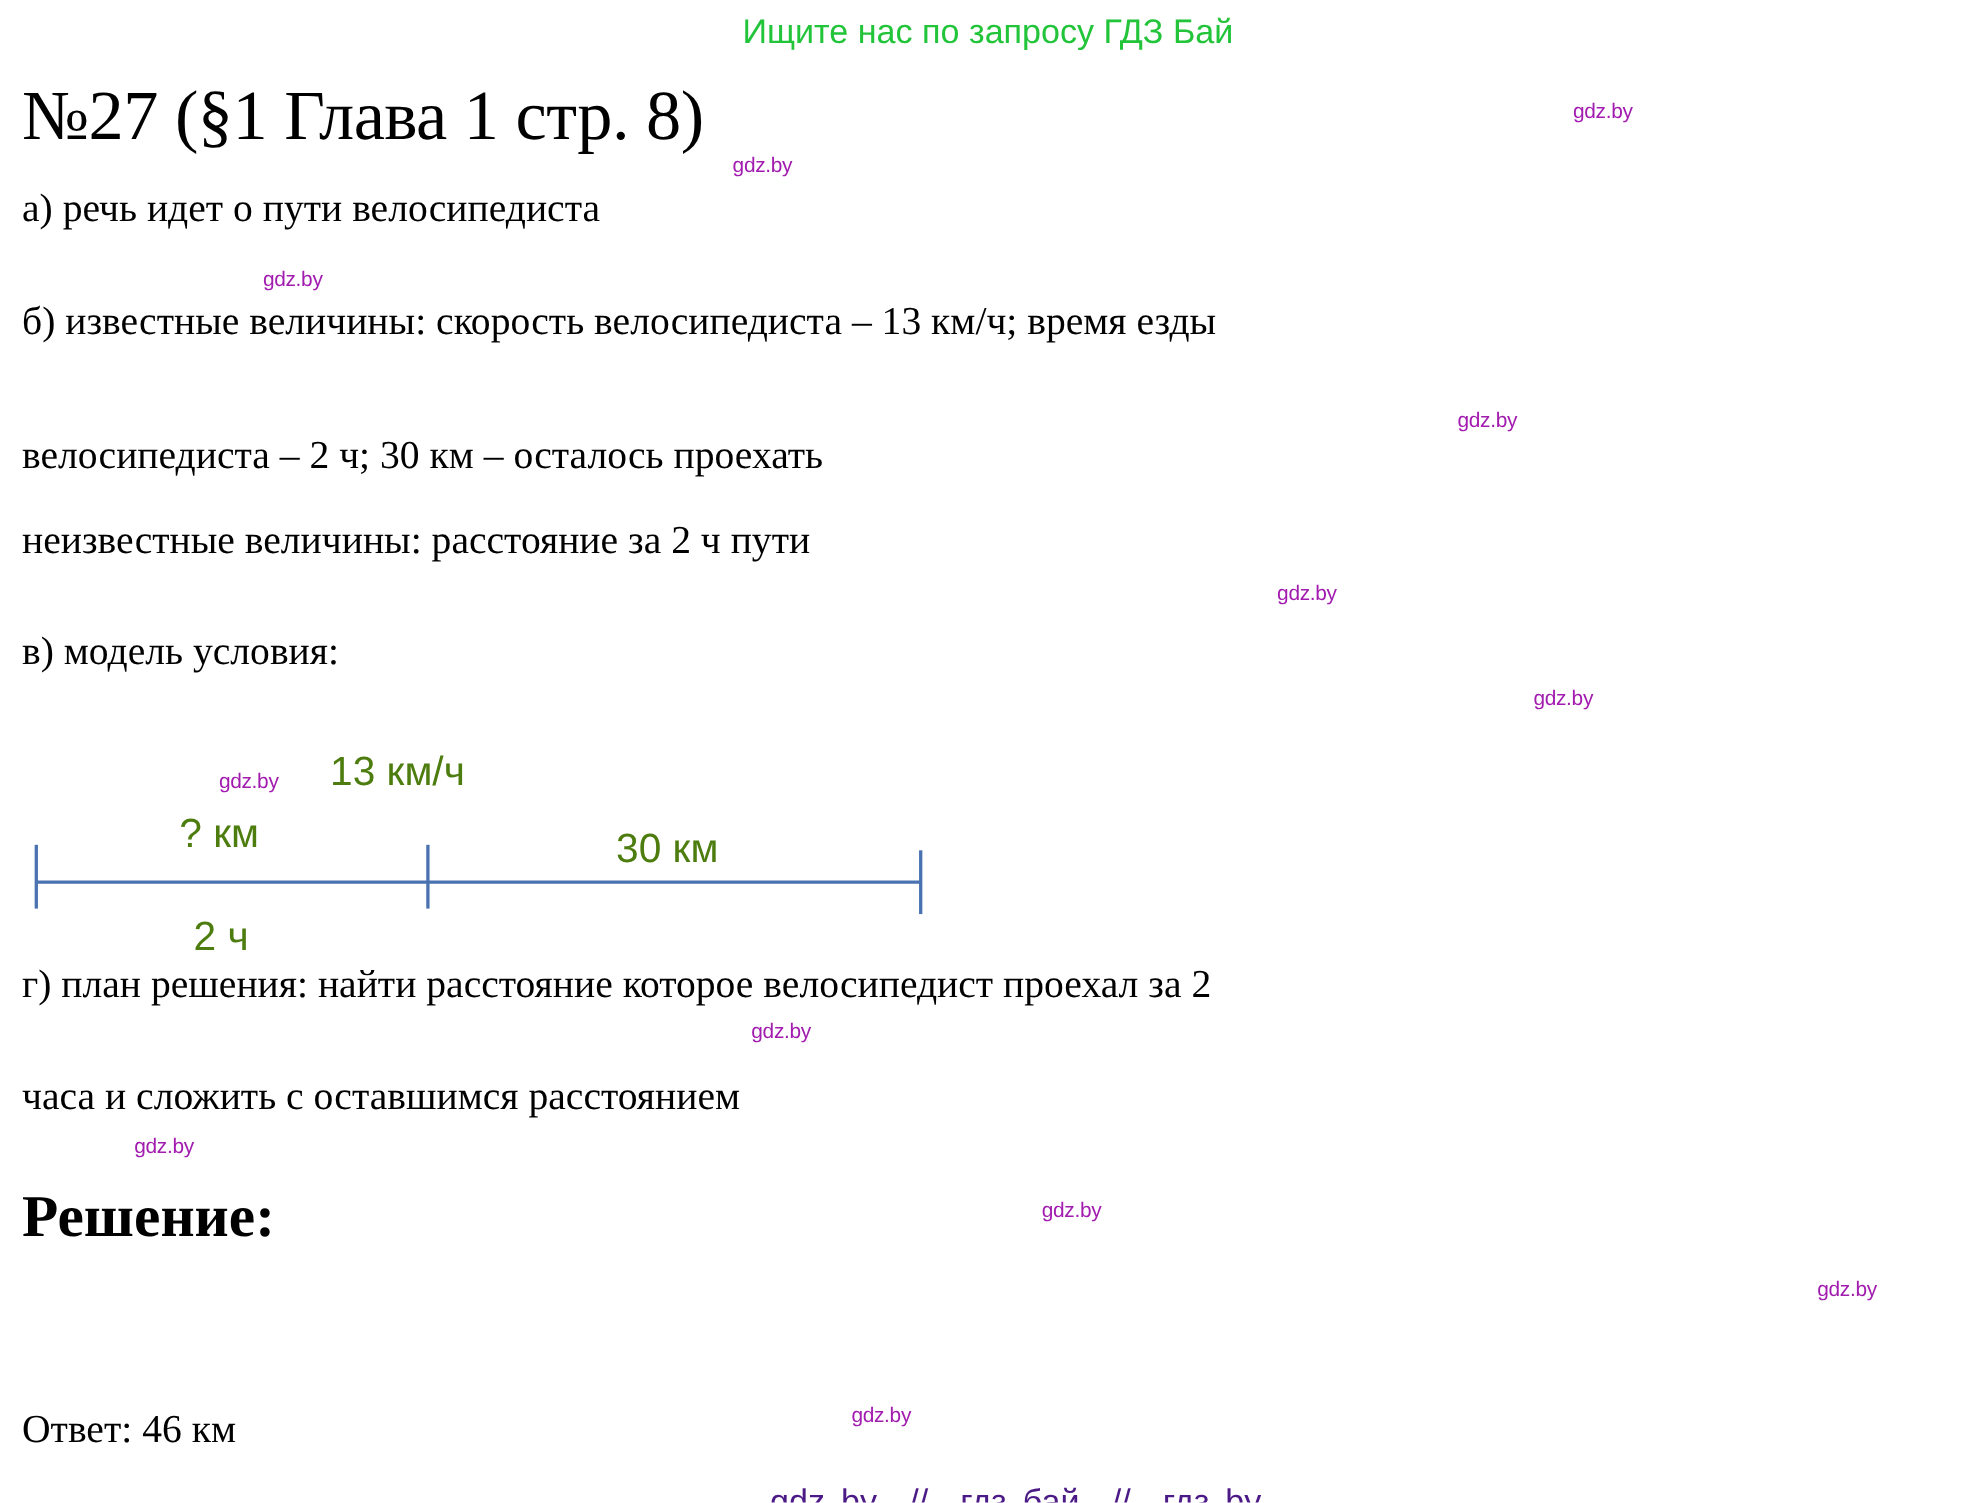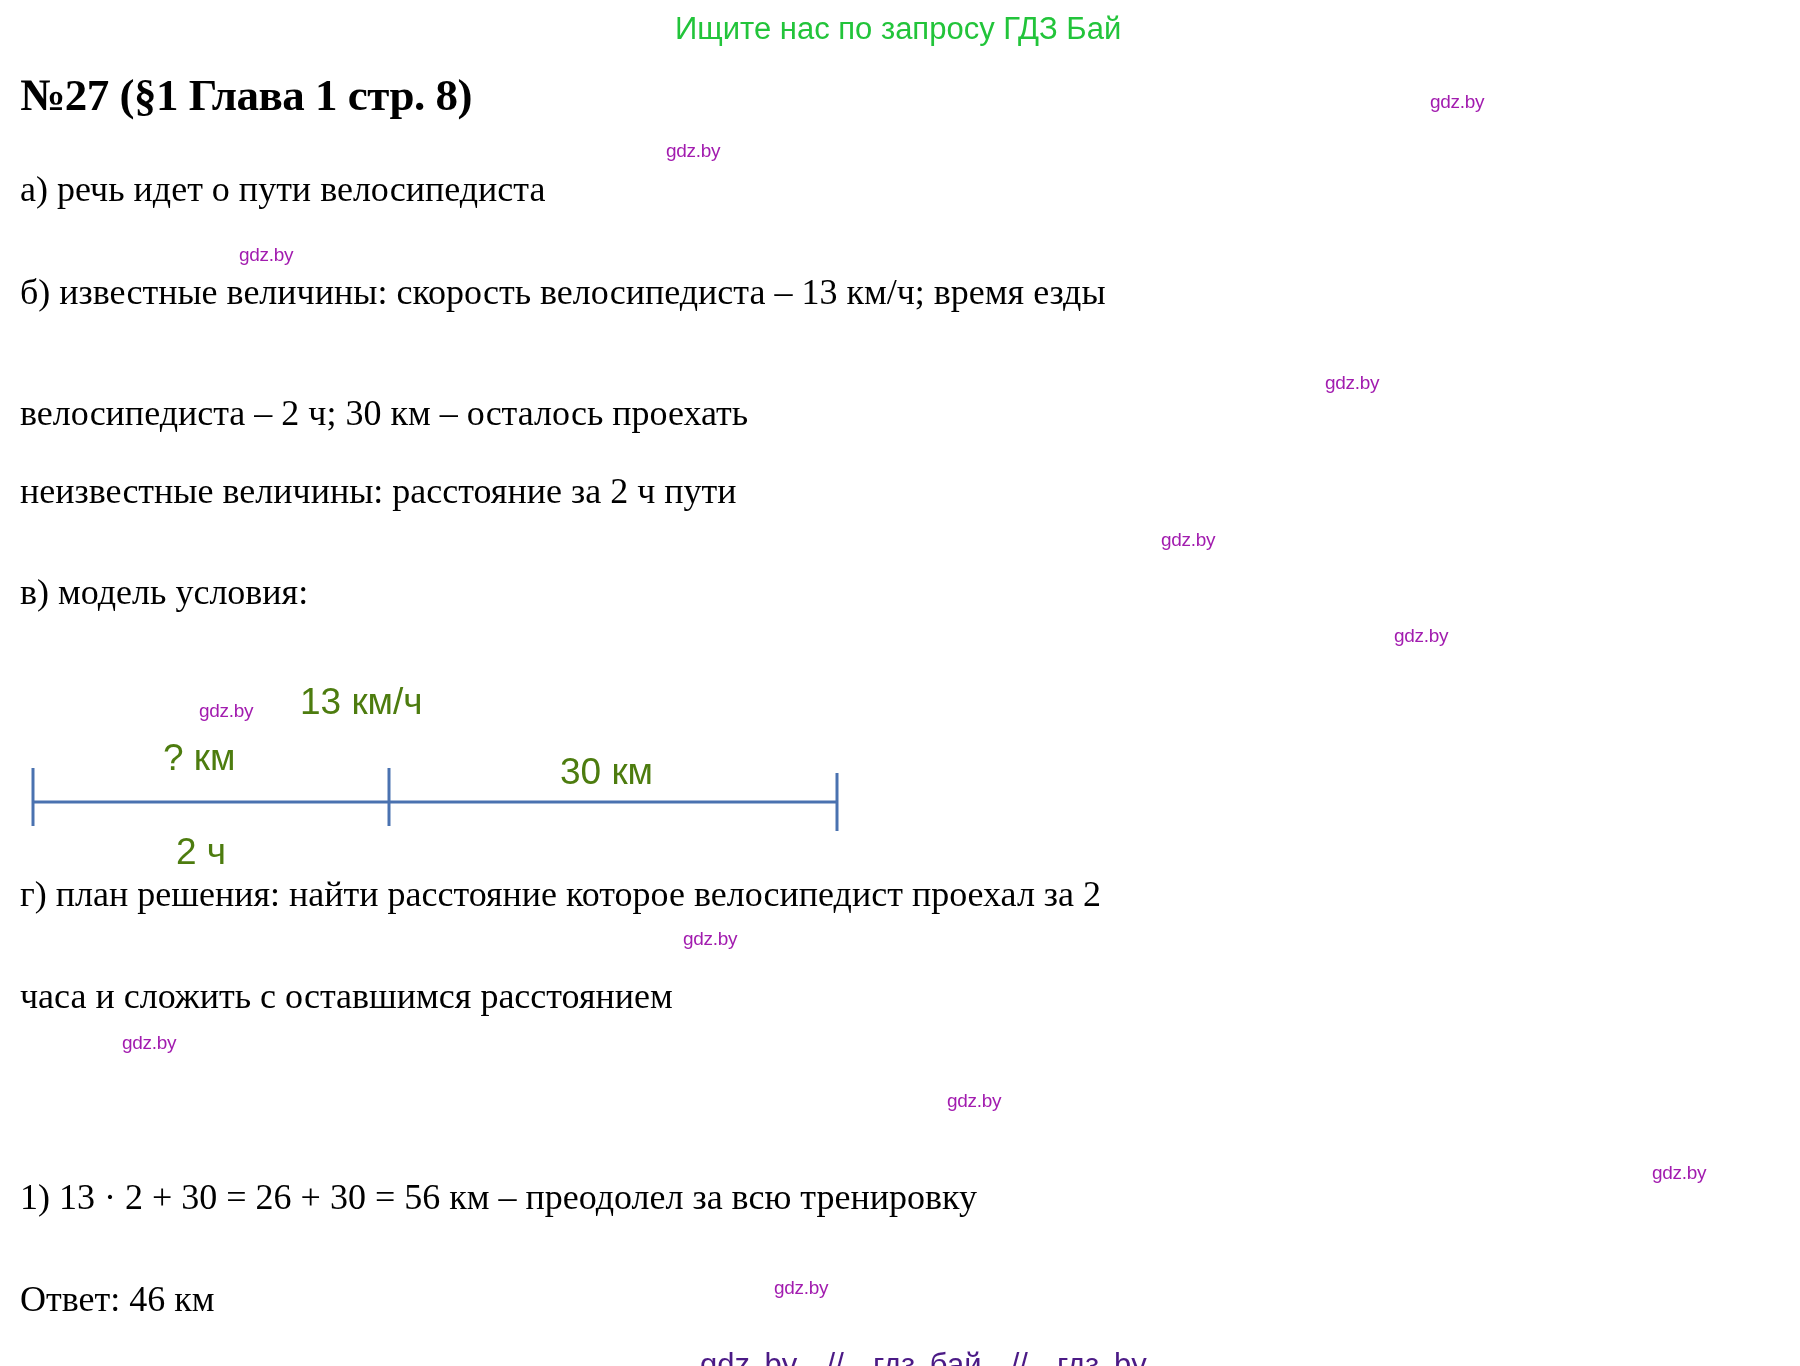--- a/index.html
+++ b/index.html
@@ -2,21 +2,21 @@
 <html><head>
 <meta charset="utf-8">
 <style>
   html, body { margin: 0; padding: 0; background: #ffffff; }
   body { width: 1800px; height: 1366px; position: relative; overflow: hidden; }
   .page { position: absolute; left: 0; top: 11px; width: 1800px; height: 1366px; }
   .abs { position: absolute; white-space: nowrap; }
   .serif { font-family: "Liberation Serif", "DejaVu Serif", serif; color: #000; }
   .sans { font-family: "Liberation Sans", "DejaVu Sans", sans-serif; }
   .header-link { color: #22c43a; font-size: 31px; line-height: 1; }
-  .title { font-size: 45px; font-weight: bold; line-height: 1; letter-spacing: -0.5px; }
+  .title { font-size: 64px; font-weight: normal; line-height: 1; letter-spacing: -0.5px; }
   .line { font-size: 36px; line-height: 1; }
   .solution-heading { font-size: 54px; font-weight: bold; line-height: 1; }
   .wm { font-size: 19px; color: #a21caf; line-height: 1; letter-spacing: -0.3px; }
   .diag-label { font-size: 37px; color: #4d7c0f; line-height: 1; }
   .footer { font-size: 31px; color: #4b1a86; line-height: 1; word-spacing: 6px; }
   svg.diagram { position: absolute; left: 0; top: 740px; }
 </style>
 </head>
 <body>
 
@@ -39,21 +39,21 @@
     <line x1="837" y1="762" x2="837" y2="820" stroke="#4a72b0" stroke-width="3"></line>
   </svg>
   <div class="abs sans diag-label" style="left:300px; top:672px;">13 км/ч</div>
   <div class="abs sans diag-label" style="left:163px; top:728px;">? км</div>
   <div class="abs sans diag-label" style="left:560px; top:742px;">30 км</div>
   <div class="abs sans diag-label" style="left:176px; top:822px;">2 ч</div>
 
   <div class="abs serif line" style="left:20px; top:865px;">г) план решения: найти расстояние которое велосипедист проехал за 2</div>
   <div class="abs serif line" style="left:20px; top:967px;">часа и сложить с оставшимся расстоянием</div>
 
-  <div class="abs serif line" style="left:20px; top:1168px;">1) 13 · 2 + 30 = 26 + 30 = 56 км – преодолел за всю тренировку</div>
+  <div class="abs serif solution-heading" style="left:20px; top:1068px;">Решение:</div>
   <div class="abs serif line" style="left:20px; top:1270px;">Ответ: 46 км</div>
 
   <div class="abs sans wm" style="left:1430px; top:81px;">gdz.by</div>
   <div class="abs sans wm" style="left:666px;  top:130px;">gdz.by</div>
   <div class="abs sans wm" style="left:239px;  top:234px;">gdz.by</div>
   <div class="abs sans wm" style="left:1325px; top:362px;">gdz.by</div>
   <div class="abs sans wm" style="left:1161px; top:519px;">gdz.by</div>
   <div class="abs sans wm" style="left:1394px; top:615px;">gdz.by</div>
   <div class="abs sans wm" style="left:199px;  top:690px;">gdz.by</div>
   <div class="abs sans wm" style="left:683px;  top:918px;">gdz.by</div>

